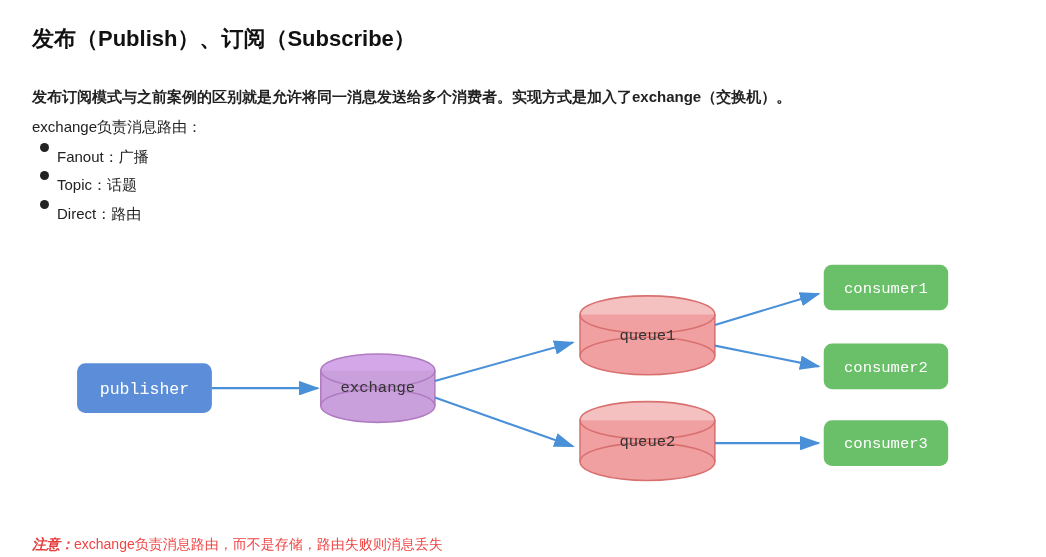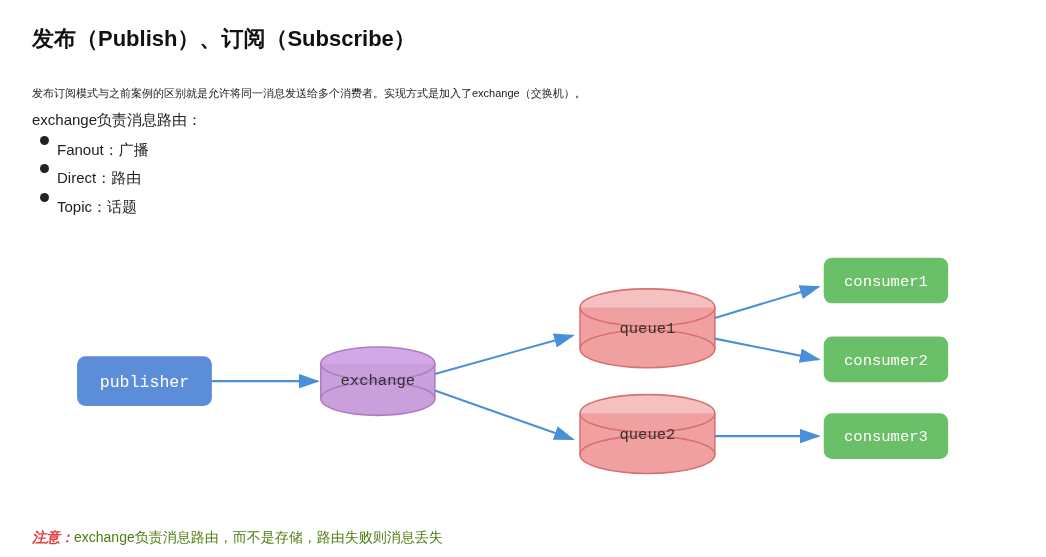--- a/index.html
+++ b/index.html
@@ -11,23 +11,24 @@
       min-height: 557px;
       color: #222;
     }
     .page-title {
       font-size: 22px;
       font-weight: bold;
       margin-bottom: 30px;
       color: #111;
     }
     .intro-text {
-      font-size: 11px;
+      font-size: 15px;
       line-height: 1.7;
       margin-bottom: 8px;
+      font-weight: bold;
     }
     .exchange-types-label {
       font-size: 15px;
       margin-bottom: 6px;
     }
     .bullet-list {
       list-style: none;
       margin-bottom: 16px;
       padding-left: 8px;
     }
@@ -77,25 +78,25 @@
 
 <p class="exchange-types-label">exchange负责消息路由：</p>
 
 <ul class="bullet-list">
   <li>
     <span class="bullet-dot"></span>
     <span>Fanout：广播</span>
   </li>
   <li>
     <span class="bullet-dot"></span>
-    <span>Direct：路由</span>
+    <span>Topic：话题</span>
   </li>
   <li>
     <span class="bullet-dot"></span>
-    <span>Topic：话题</span>
+    <span>Direct：路由</span>
   </li>
 </ul>
 
 <div class="diagram-area">
   <svg class="diagram-svg" viewBox="0 0 900 270" xmlns="http://www.w3.org/2000/svg">
 
     <rect x="20" y="115" width="130" height="48" rx="8" ry="8" fill="#5b8dd9"></rect>
     <text x="85" y="145" text-anchor="middle" fill="white" font-size="16" font-family="Courier New, monospace">publisher</text>
 
     <defs>
@@ -148,14 +149,14 @@
 
     <rect x="740" y="96" width="120" height="44" rx="8" ry="8" fill="#6abf69"></rect>
     <text x="800" y="123" text-anchor="middle" fill="white" font-size="15" font-family="Courier New, monospace">consumer2</text>
 
     <rect x="740" y="170" width="120" height="44" rx="8" ry="8" fill="#6abf69"></rect>
     <text x="800" y="197" text-anchor="middle" fill="white" font-size="15" font-family="Courier New, monospace">consumer3</text>
   </svg>
 </div>
 
 <p class="note-text">
-  <strong>注意：</strong><span style="color:#4d7c0f">exchange负责消息路由，而不是存储，路由失败则消息丢失</span>
+  <strong>注意：</strong><span style="color:#ef4444">exchange负责消息路由，而不是存储，路由失败则消息丢失</span>
 </p>
 
 </body></html>

